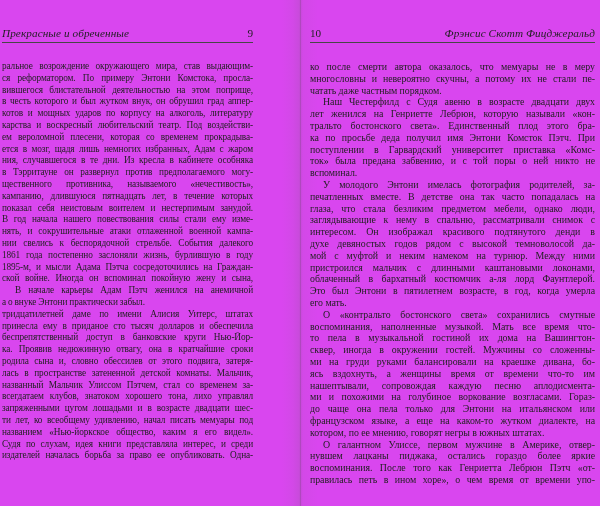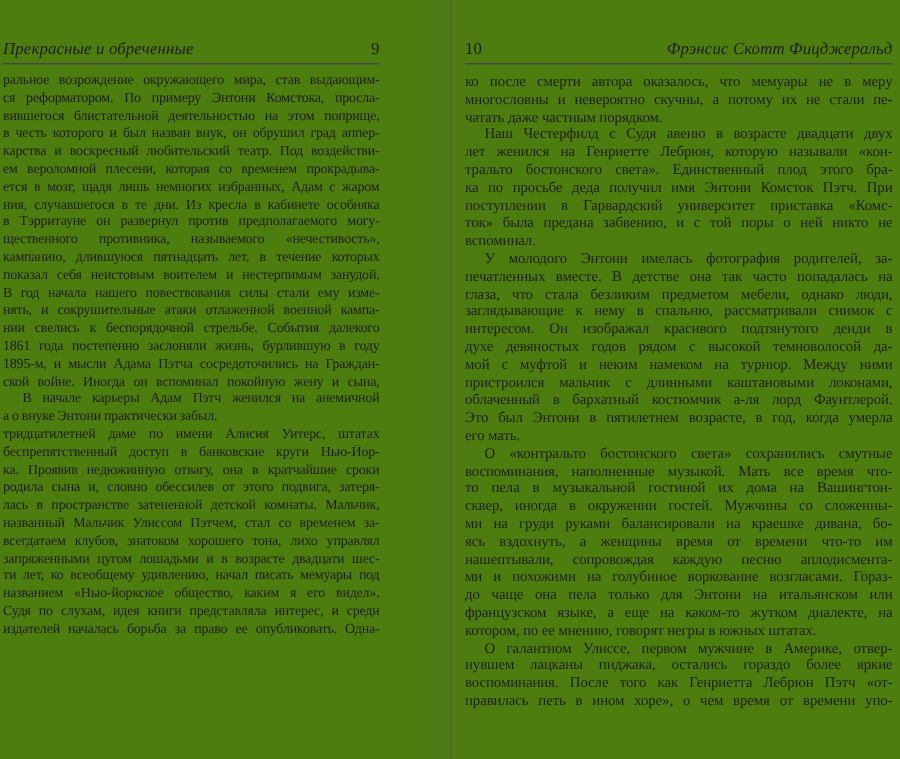--- a/index.html
+++ b/index.html
@@ -1,35 +1,35 @@
 <!DOCTYPE html>
 <html><head>
 <meta charset="utf-8">
 <style>
   html,body { margin:0; padding:0; background:#ffffff; }
   .spread {
     position:relative; width:600px; height:506px;
-    background:#4d7c0f; overflow:hidden;
+    background:#d946ef; overflow:hidden;
     font-family:"Liberation Serif","DejaVu Serif",serif;
     color:#1f1f1f;
   }
   .page { position:absolute; top:0; height:506px; }
   .page-left  { left:0;   width:290px; }
   .page-right { left:300px; width:300px; }
   .col { box-sizing:border-box; }
   .page-left  .col { margin:27px 0 0 2px;  width:251px; }
   .page-right .col { margin:27px 0 0 10px; width:285px; }
   .page-header {
     display:flex; justify-content:space-between; align-items:baseline;
     border-bottom:1px solid #474747; padding-bottom:3px;
     font-size:11.2px; line-height:12px; height:12px;
   }
   .run-title { font-style:italic; letter-spacing:0.1px; }
   .page-num  { font-style:normal; }
-  .body-text { margin-top:6px; }
+  .body-text { margin-top:18px; }
   .tline {
     text-align:justify; text-align-last:justify;
     height:11.8px; line-height:11.8px; overflow:hidden;
   }
   .page-left  .tline { font-size:9.3px; letter-spacing:-0.12px; word-spacing:-0.2px; }
   .page-right .tline { font-size:9.9px; letter-spacing:-0.05px; }
   .tline.pstart { text-indent:13px; }
   .tline.pend   { text-align-last:left; }
   .gutter-shadow {
     position:absolute; top:0; bottom:0; left:282px; width:36px; pointer-events:none;
@@ -55,38 +55,40 @@
   <div class="page page-left">
     <div class="col">
       <div class="page-header">
         <span class="run-title">Прекрасные и обреченные</span>
         <span class="page-num">9</span>
       </div>
       <div class="body-text">
           <div class="tline">ральное возрождение окружающего мира, став выдающим-</div>
           <div class="tline">ся реформатором. По примеру Энтони Комстока, просла-</div>
           <div class="tline">вившегося блистательной деятельностью на этом поприще,</div>
-          <div class="tline">в честь которого и был назван внук, он обрушил град аппер-</div>
+          <div class="tline">в честь которого и был жутком внук, он обрушил град аппер-</div>
+          <div class="tline">котов и мощных ударов по корпусу на алкоголь, литературу</div>
           <div class="tline">карства и воскресный любительский театр. Под воздействи-</div>
           <div class="tline">ем вероломной плесени, которая со временем прокрадыва-</div>
           <div class="tline">ется в мозг, щадя лишь немногих избранных, Адам с жаром</div>
           <div class="tline">ния, случавшегося в те дни. Из кресла в кабинете особняка</div>
           <div class="tline">в Тэрритауне он развернул против предполагаемого могу-</div>
           <div class="tline">щественного противника, называемого «нечестивость»,</div>
           <div class="tline">кампанию, длившуюся пятнадцать лет, в течение которых</div>
           <div class="tline">показал себя неистовым воителем и нестерпимым занудой.</div>
           <div class="tline">В год начала нашего повествования силы стали ему изме-</div>
           <div class="tline">нять, и сокрушительные атаки отлаженной военной кампа-</div>
           <div class="tline">нии свелись к беспорядочной стрельбе. События далекого</div>
           <div class="tline">1861 года постепенно заслоняли жизнь, бурлившую в году</div>
           <div class="tline">1895-м, и мысли Адама Пэтча сосредоточились на Граждан-</div>
           <div class="tline">ской войне. Иногда он вспоминал покойную жену и сына,</div>
           <div class="tline pstart">В начале карьеры Адам Пэтч женился на анемичной</div>
           <div class="tline pend">а о внуке Энтони практически забыл.</div>
           <div class="tline">тридцатилетней даме по имени Алисия Уитерс, штатах</div>
+          <div class="tline">принесла ему в приданое сто тысяч долларов и обеспечила</div>
           <div class="tline">беспрепятственный доступ в банковские круги Нью-Йор-</div>
           <div class="tline">ка. Проявив недюжинную отвагу, она в кратчайшие сроки</div>
           <div class="tline">родила сына и, словно обессилев от этого подвига, затеря-</div>
           <div class="tline">лась в пространстве затененной детской комнаты. Мальчик,</div>
           <div class="tline">названный Мальчик Улиссом Пэтчем, стал со временем за-</div>
           <div class="tline">всегдатаем клубов, знатоком хорошего тона, лихо управлял</div>
           <div class="tline">запряженными цугом лошадьми и в возрасте двадцати шес-</div>
           <div class="tline">ти лет, ко всеобщему удивлению, начал писать мемуары под</div>
           <div class="tline">названием «Нью-йоркское общество, каким я его видел».</div>
           <div class="tline">Судя по слухам, идея книги представляла интерес, и среди</div>

